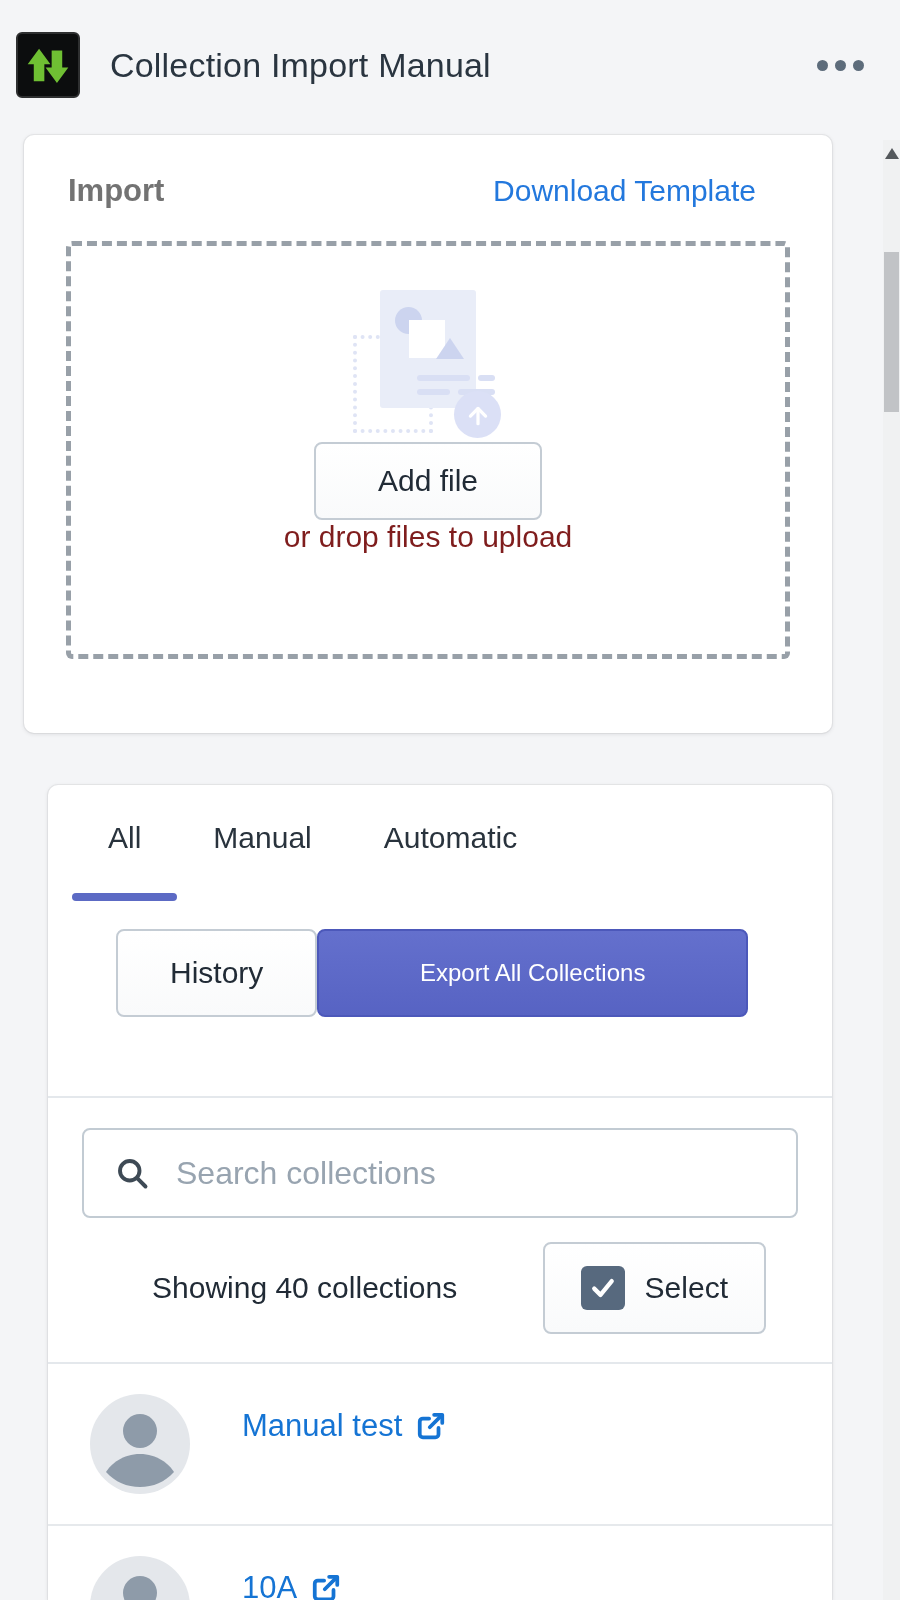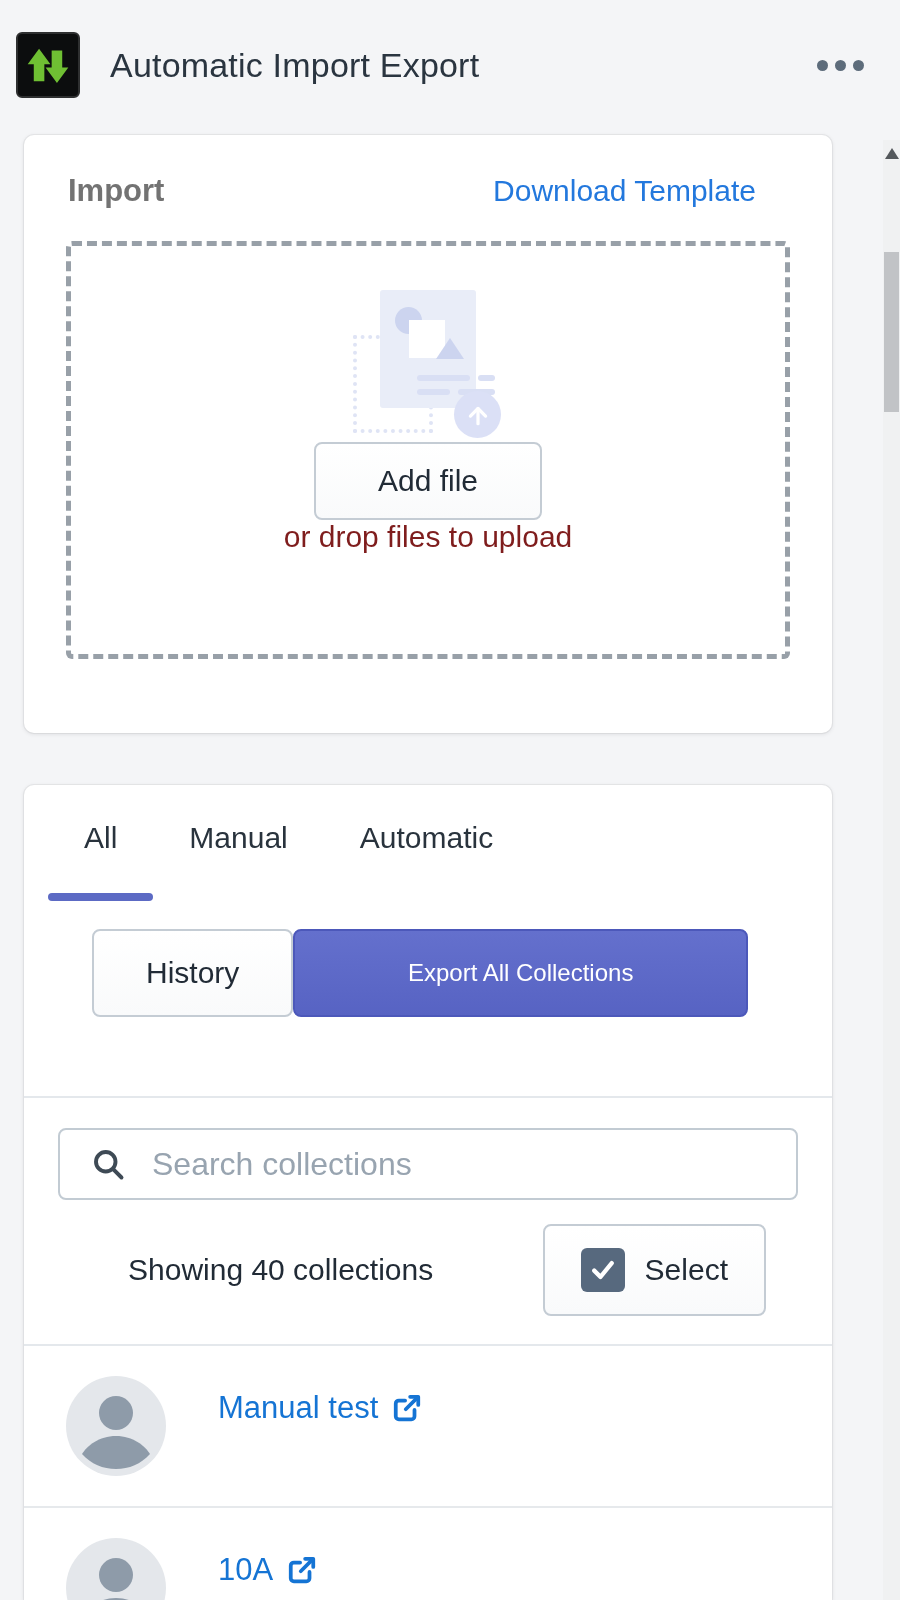--- a/index.html
+++ b/index.html
@@ -92,21 +92,21 @@
     font-size: 30px; color: #212b36;
     background: linear-gradient(#ffffff, #f9fafb);
     border: 2px solid #c4ccd4;
     border-radius: 8px;
     cursor: pointer;
   }
   .btn-addfile { margin-top: 4px; padding: 20px 62px; }
   .drop-hint { font-size: 30px; color: #7f1d1d; }
 
   
-  .card-collections { margin-top: 52px; height: 815px; overflow: hidden; border-radius: 10px 10px 0 0; }
+  .card-collections { margin-top: 52px; height: 815px; overflow: hidden; border-radius: 10px 10px 0 0; margin-left: 24px; }
   .tabs { display: flex; padding: 18px 0 0 24px; }
   .tab {
     position: relative;
     padding: 18px 36px 48px;
     font-size: 30px; color: #29333d;
     cursor: pointer;
   }
   .tab.active::after {
     content: "";
     position: absolute; left: 0; right: 0; bottom: 2px;
@@ -122,21 +122,21 @@
     border: 2px solid #4c58ba;
     border-radius: 8px;
     cursor: pointer;
     font-family: "Liberation Sans", sans-serif;
   }
   .divider { border: none; border-top: 2px solid #e4e8ec; margin-top: 62px; }
   .divider.tight { margin-top: 28px; }
 
   .search-section { padding: 30px 34px 0; }
   .search-box {
-    height: 72px;
+    height: 90px;
     border: 2px solid #c2cbd3;
     border-radius: 8px;
     display: flex; align-items: center;
     padding: 0 30px; gap: 26px;
     background: #ffffff;
   }
   .search-input {
     border: none; outline: none; flex: 1;
     font-family: "Liberation Sans", sans-serif;
     font-size: 32px; color: #212b36;
@@ -191,21 +191,21 @@
 </head>
 <body>
 
 <div class="app-header">
   <div class="app-icon">
     <svg width="52" height="52" viewBox="0 0 64 64">
       <path d="M21 12 L35 31 H27.5 V52 H14.5 V31 H7 Z" fill="#6fbf33"></path>
       <path d="M43 54 L29 35 H36.5 V14 H49.5 V35 H57 Z" fill="#6fbf33"></path>
     </svg>
   </div>
-  <div class="app-title">Automatic Import Export</div>
+  <div class="app-title">Collection Import Manual</div>
   <div class="menu-dots">
     <span></span>
     <span></span>
     <span></span>
   </div>
 </div>
 
 <div class="content">
 
   <div class="card card-import">

